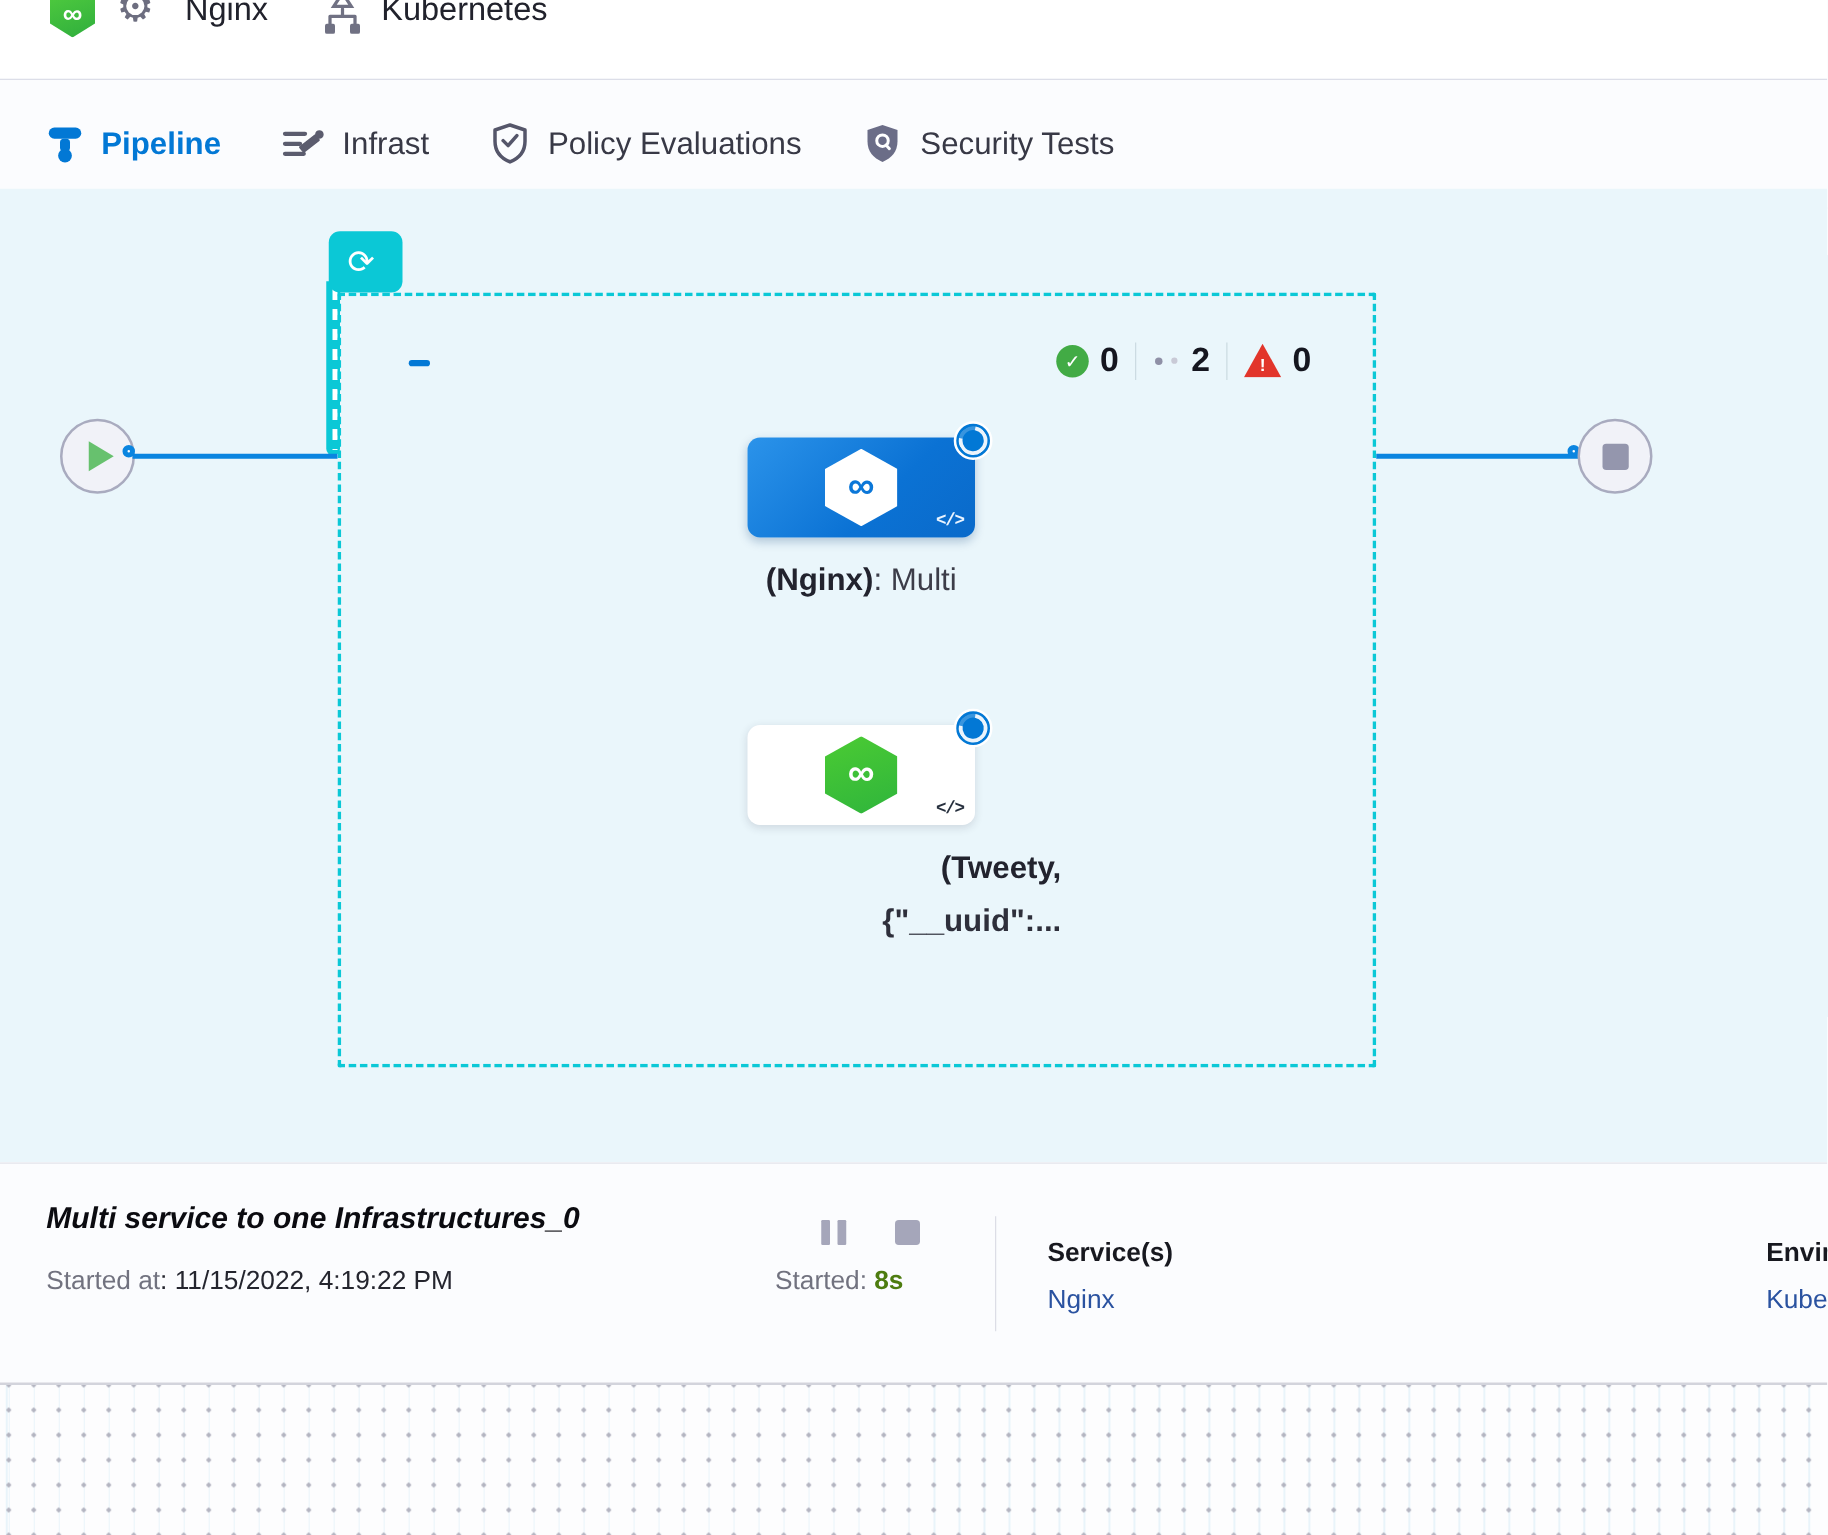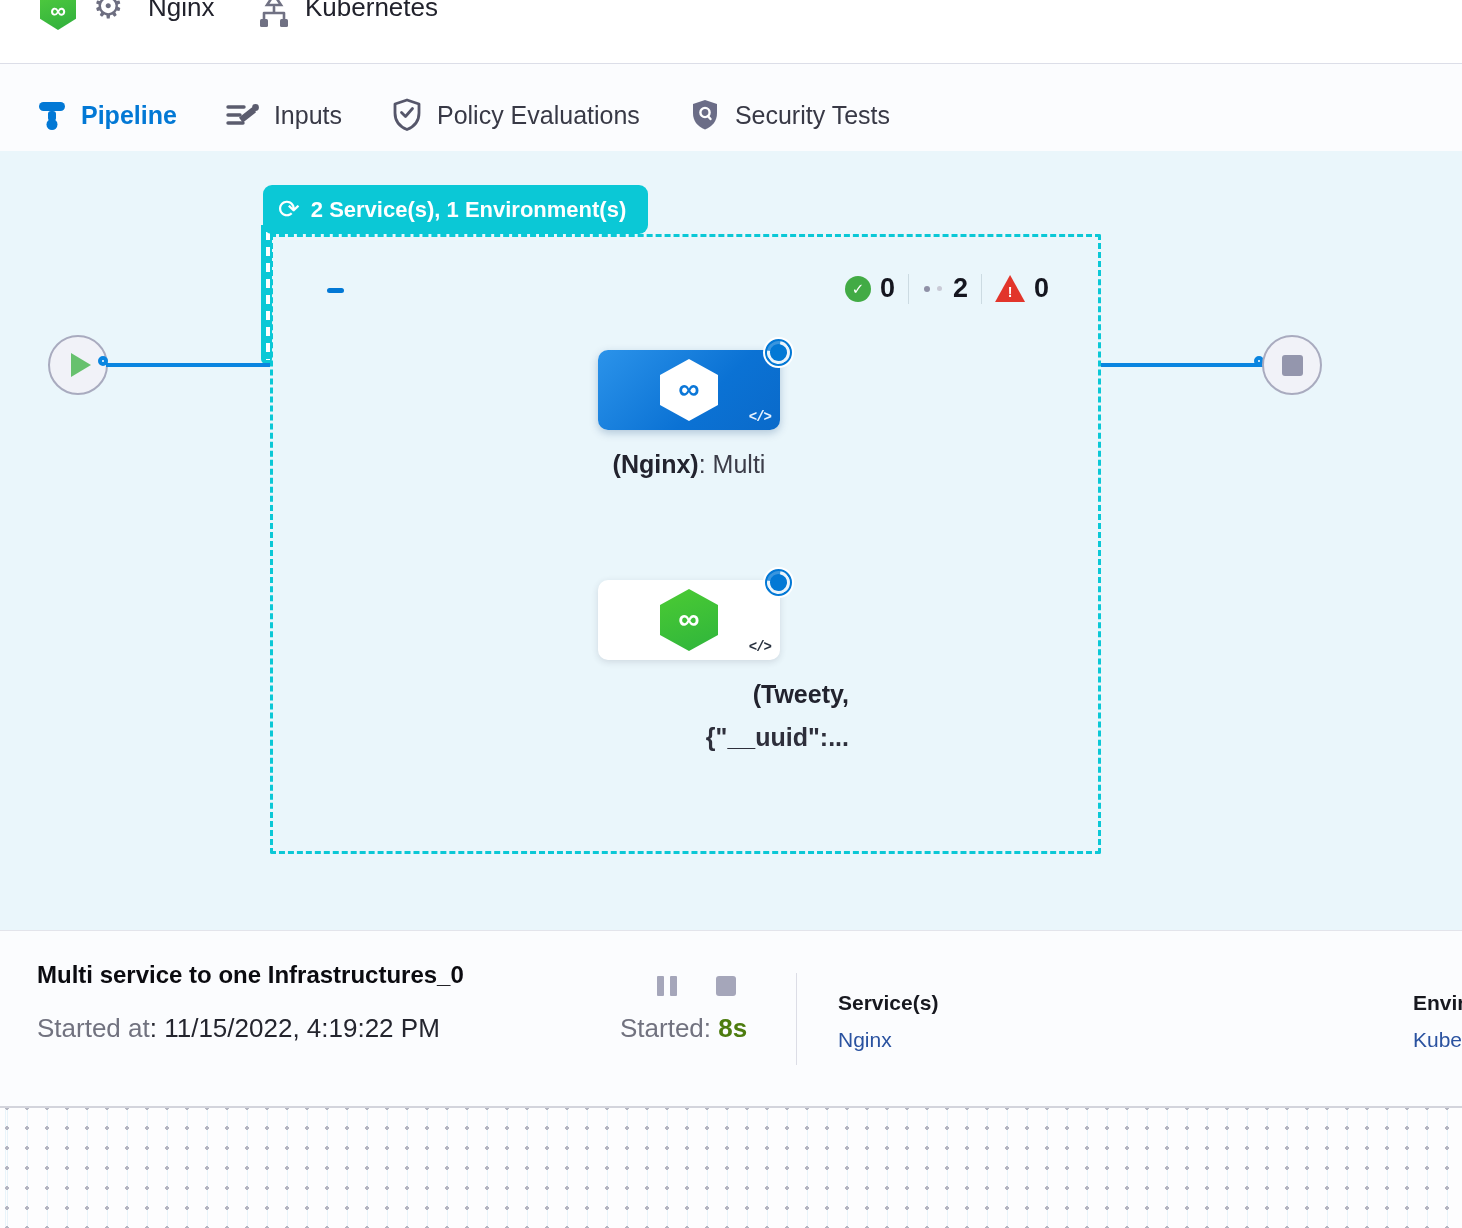--- a/index.html
+++ b/index.html
@@ -86,22 +86,22 @@
   .edge { position:absolute; height:4px; background:#0a85e0; top:212px; }
   .edge-left { left:106px; width:164px; }
   .edge-right { left:1101px; width:162px; }
   .edge-dot { position:absolute; width:10px; height:10px; background:#fff; border:4px solid #0a85e0; border-radius:50%; top:205px; }
   .edge-dot-left { left:98px; }
   .edge-dot-right { left:1254px; }
 
   
   .footer { position:absolute; left:0; top:930px; width:1462px; height:176px; background:#fbfcfe;
     border-top:1px solid #e3e4eb; }
-  .run-title { position:absolute; left:37px; top:30px; font-size:24px; font-weight:700; color:#0b0b10; }
-  .meta-line { position:absolute; font-size:26px; color:#24252e; }
+  .run-title { position:absolute; left:37px; top:30px; font-size:24px; font-weight:700; color:#0b0b10;font-style:italic; }
+  .meta-line { position:absolute; font-size:21px; color:#24252e; }
   .meta-gray { color:#71727f; }
   .started { left:37px; top:82px; }
   .duration { left:620px; top:82px; }
   .duration b { font-weight:700; color:#4d7c0f; }
   .ctl { position:absolute; top:45px; display:flex; gap:6px; cursor:pointer; }
   .ctl-pause { left:657px; }
   .ctl-pause i { display:block; width:7px; height:20px; background:#a5a6ba; border-radius:1px; }
   .ctl-stop { left:716px; }
   .ctl-stop i { display:block; width:20px; height:20px; background:#a5a6ba; border-radius:3px; }
   .foot-sep { position:absolute; left:796px; top:42px; width:1px; height:92px; background:#dcdde6; }
@@ -164,21 +164,21 @@
             <path d="M2 8 h16"></path>
               <path d="M2 16 h12"></path>
               <path d="M2 24 h15"></path>
           </g>
           <g>
             <rect x="13" y="13" width="17" height="6.5" rx="1" transform="rotate(-38 21 16)" fill="#5b5c6e"></rect>
             <circle cx="29.5" cy="8.5" r="3.4" fill="#5b5c6e"></circle>
           </g>
         </svg>
       </span>
-      <span>Inputs</span>
+      <span>Infrast</span>
     </div>
     <div class="tab">
       <span>
         <svg width="32" height="34" viewBox="0 0 32 34">
           <path d="M16 2 L28 6 V15 C28 23 23.5 28.5 16 31.5 C8.5 28.5 4 23 4 15 V6 Z" fill="none" stroke="#55566a" stroke-width="2.8" stroke-linejoin="round"></path>
           <path d="M10.5 14.5 L14.5 18.5 L21.5 10.5" fill="none" stroke="#55566a" stroke-width="2.8" stroke-linecap="round" stroke-linejoin="round"></path>
         </svg>
       </span>
       <span>Policy Evaluations</span>
     </div>
@@ -195,21 +195,20 @@
     <div class="tab-underline"></div>
   </div>
 
   <div class="canvas">
 
     <div class="group-spine"></div>
     <div class="stage-box"></div>
 
     <div class="group-badge">
       <span class="loop">⟳</span>
-      <span>2 Service(s), 1 Environment(s)</span>
     </div>
 
     <div class="collapse-dash"></div>
 
     <div class="status-row">
       <span class="ok-circle">
           <span>✓</span>
         </span>
       <span class="st-count">0</span>
       <span class="st-sep"></span>

